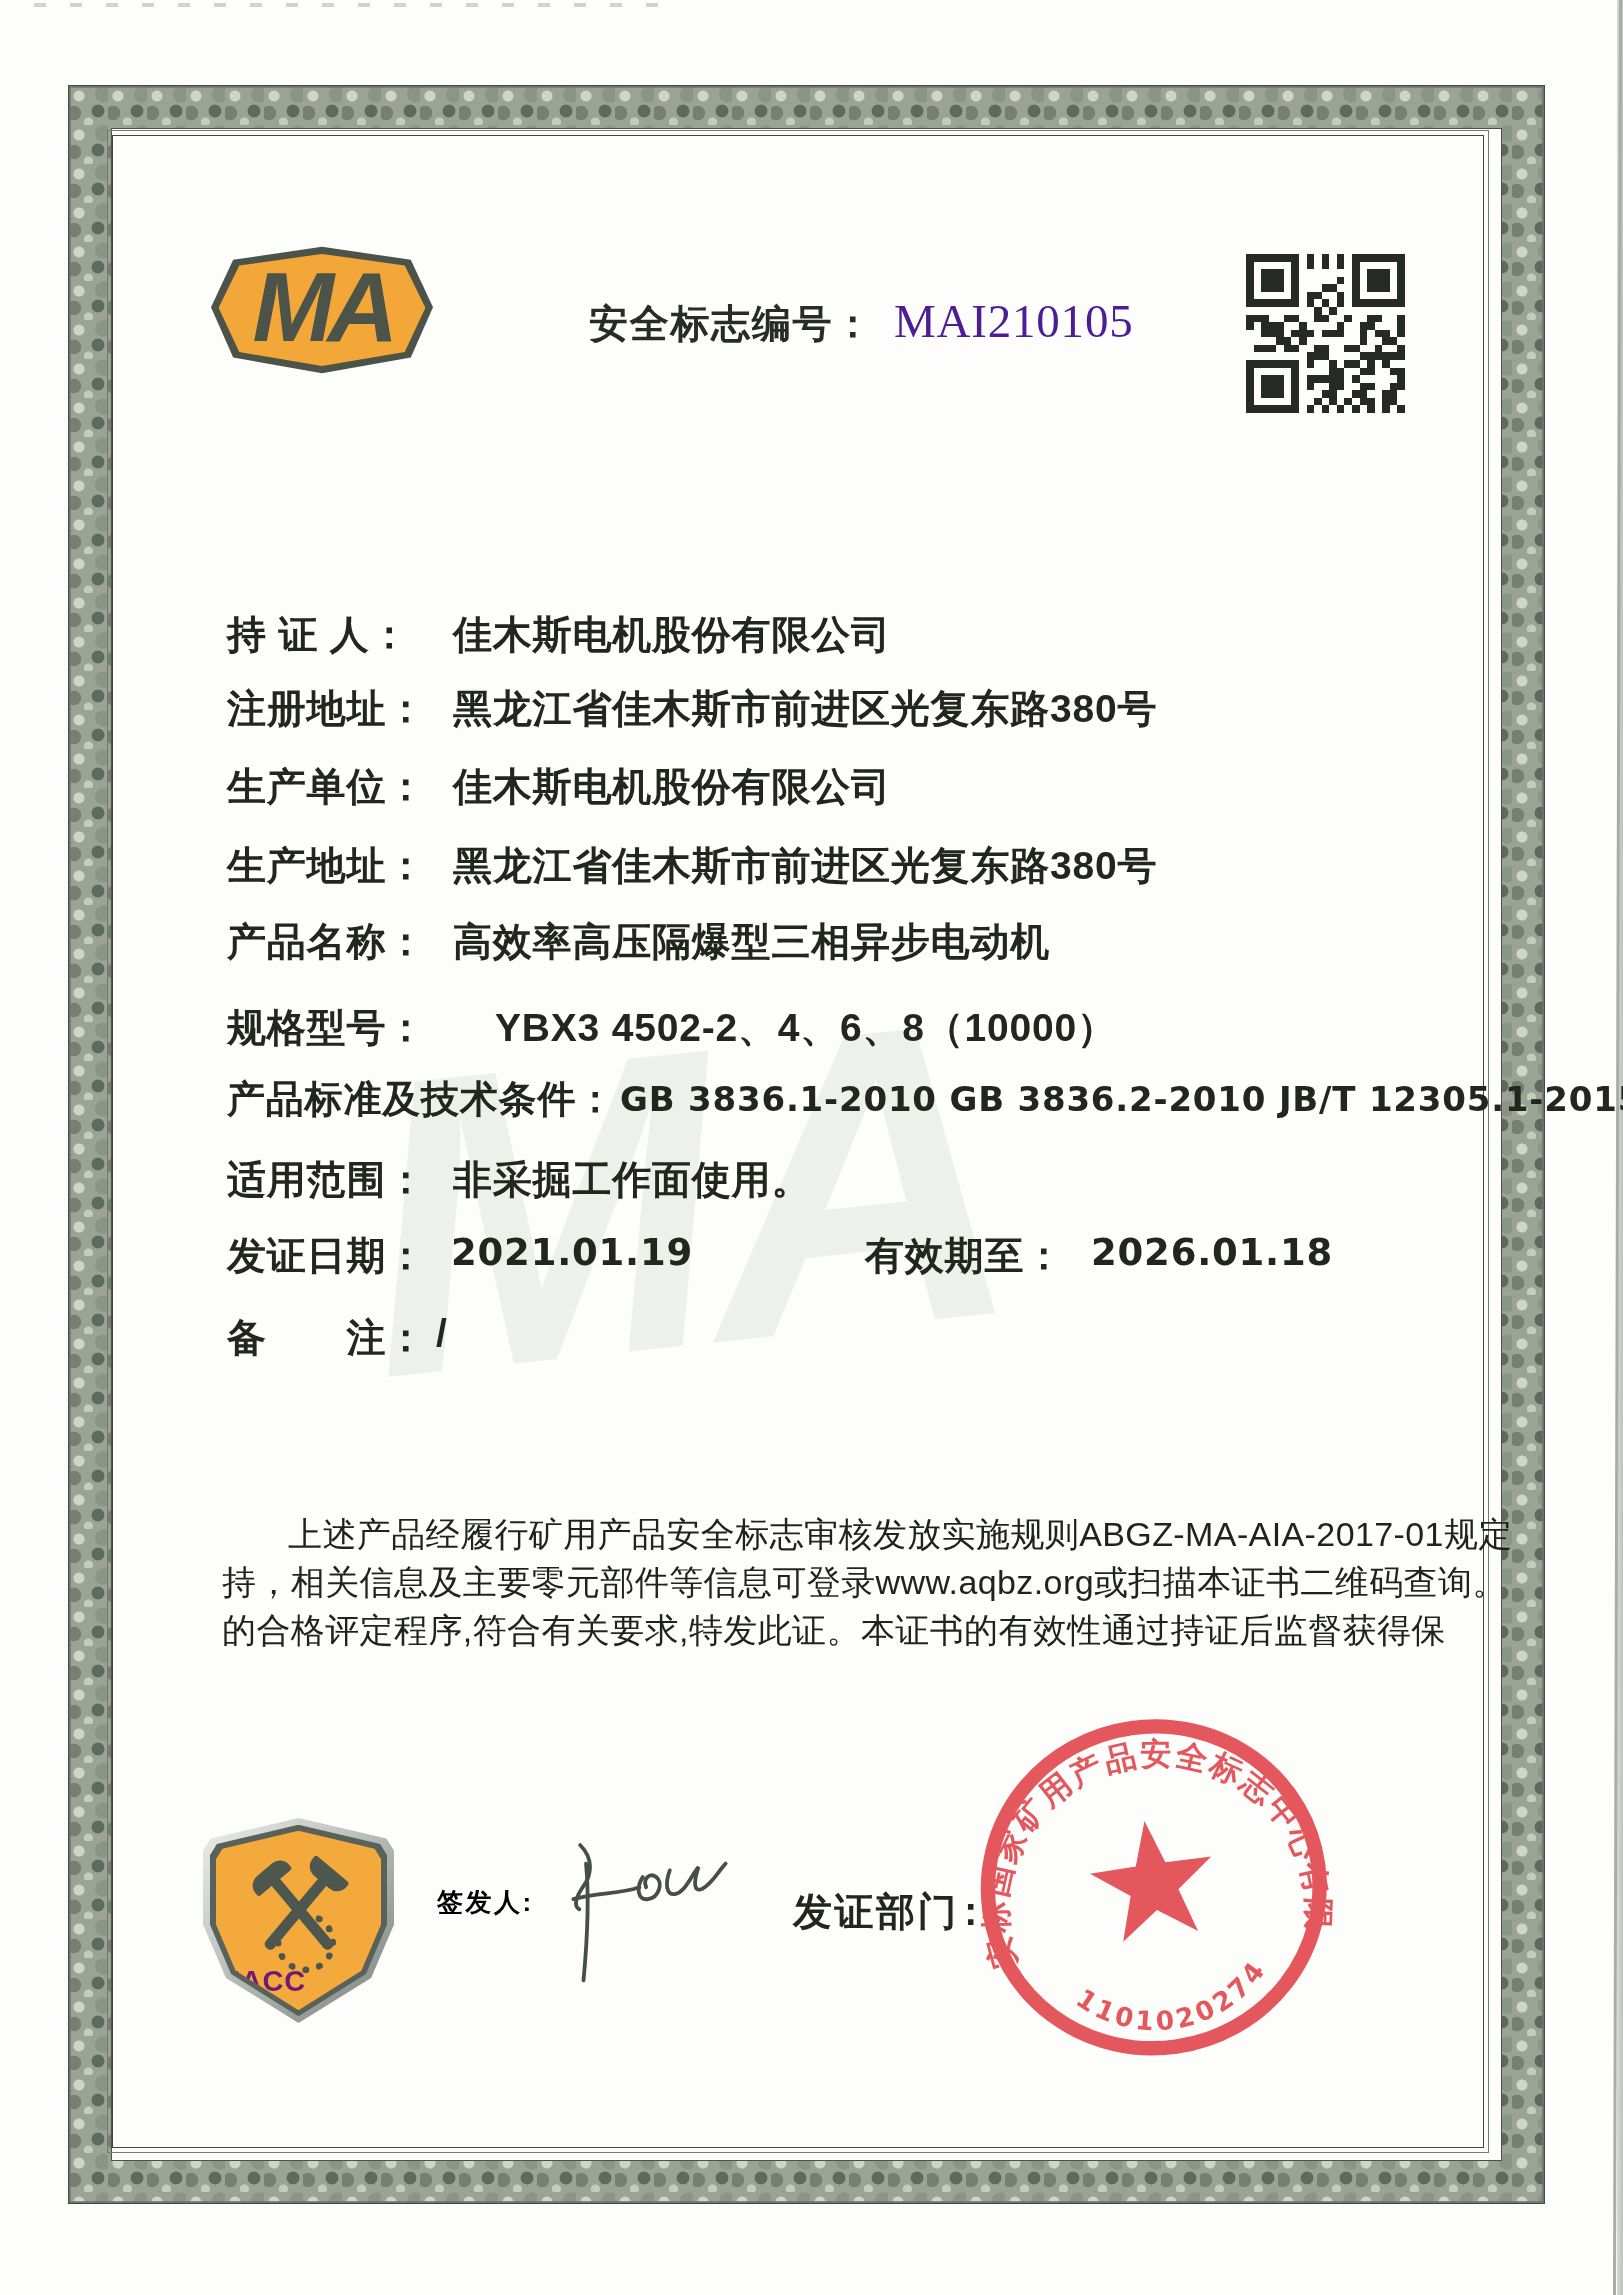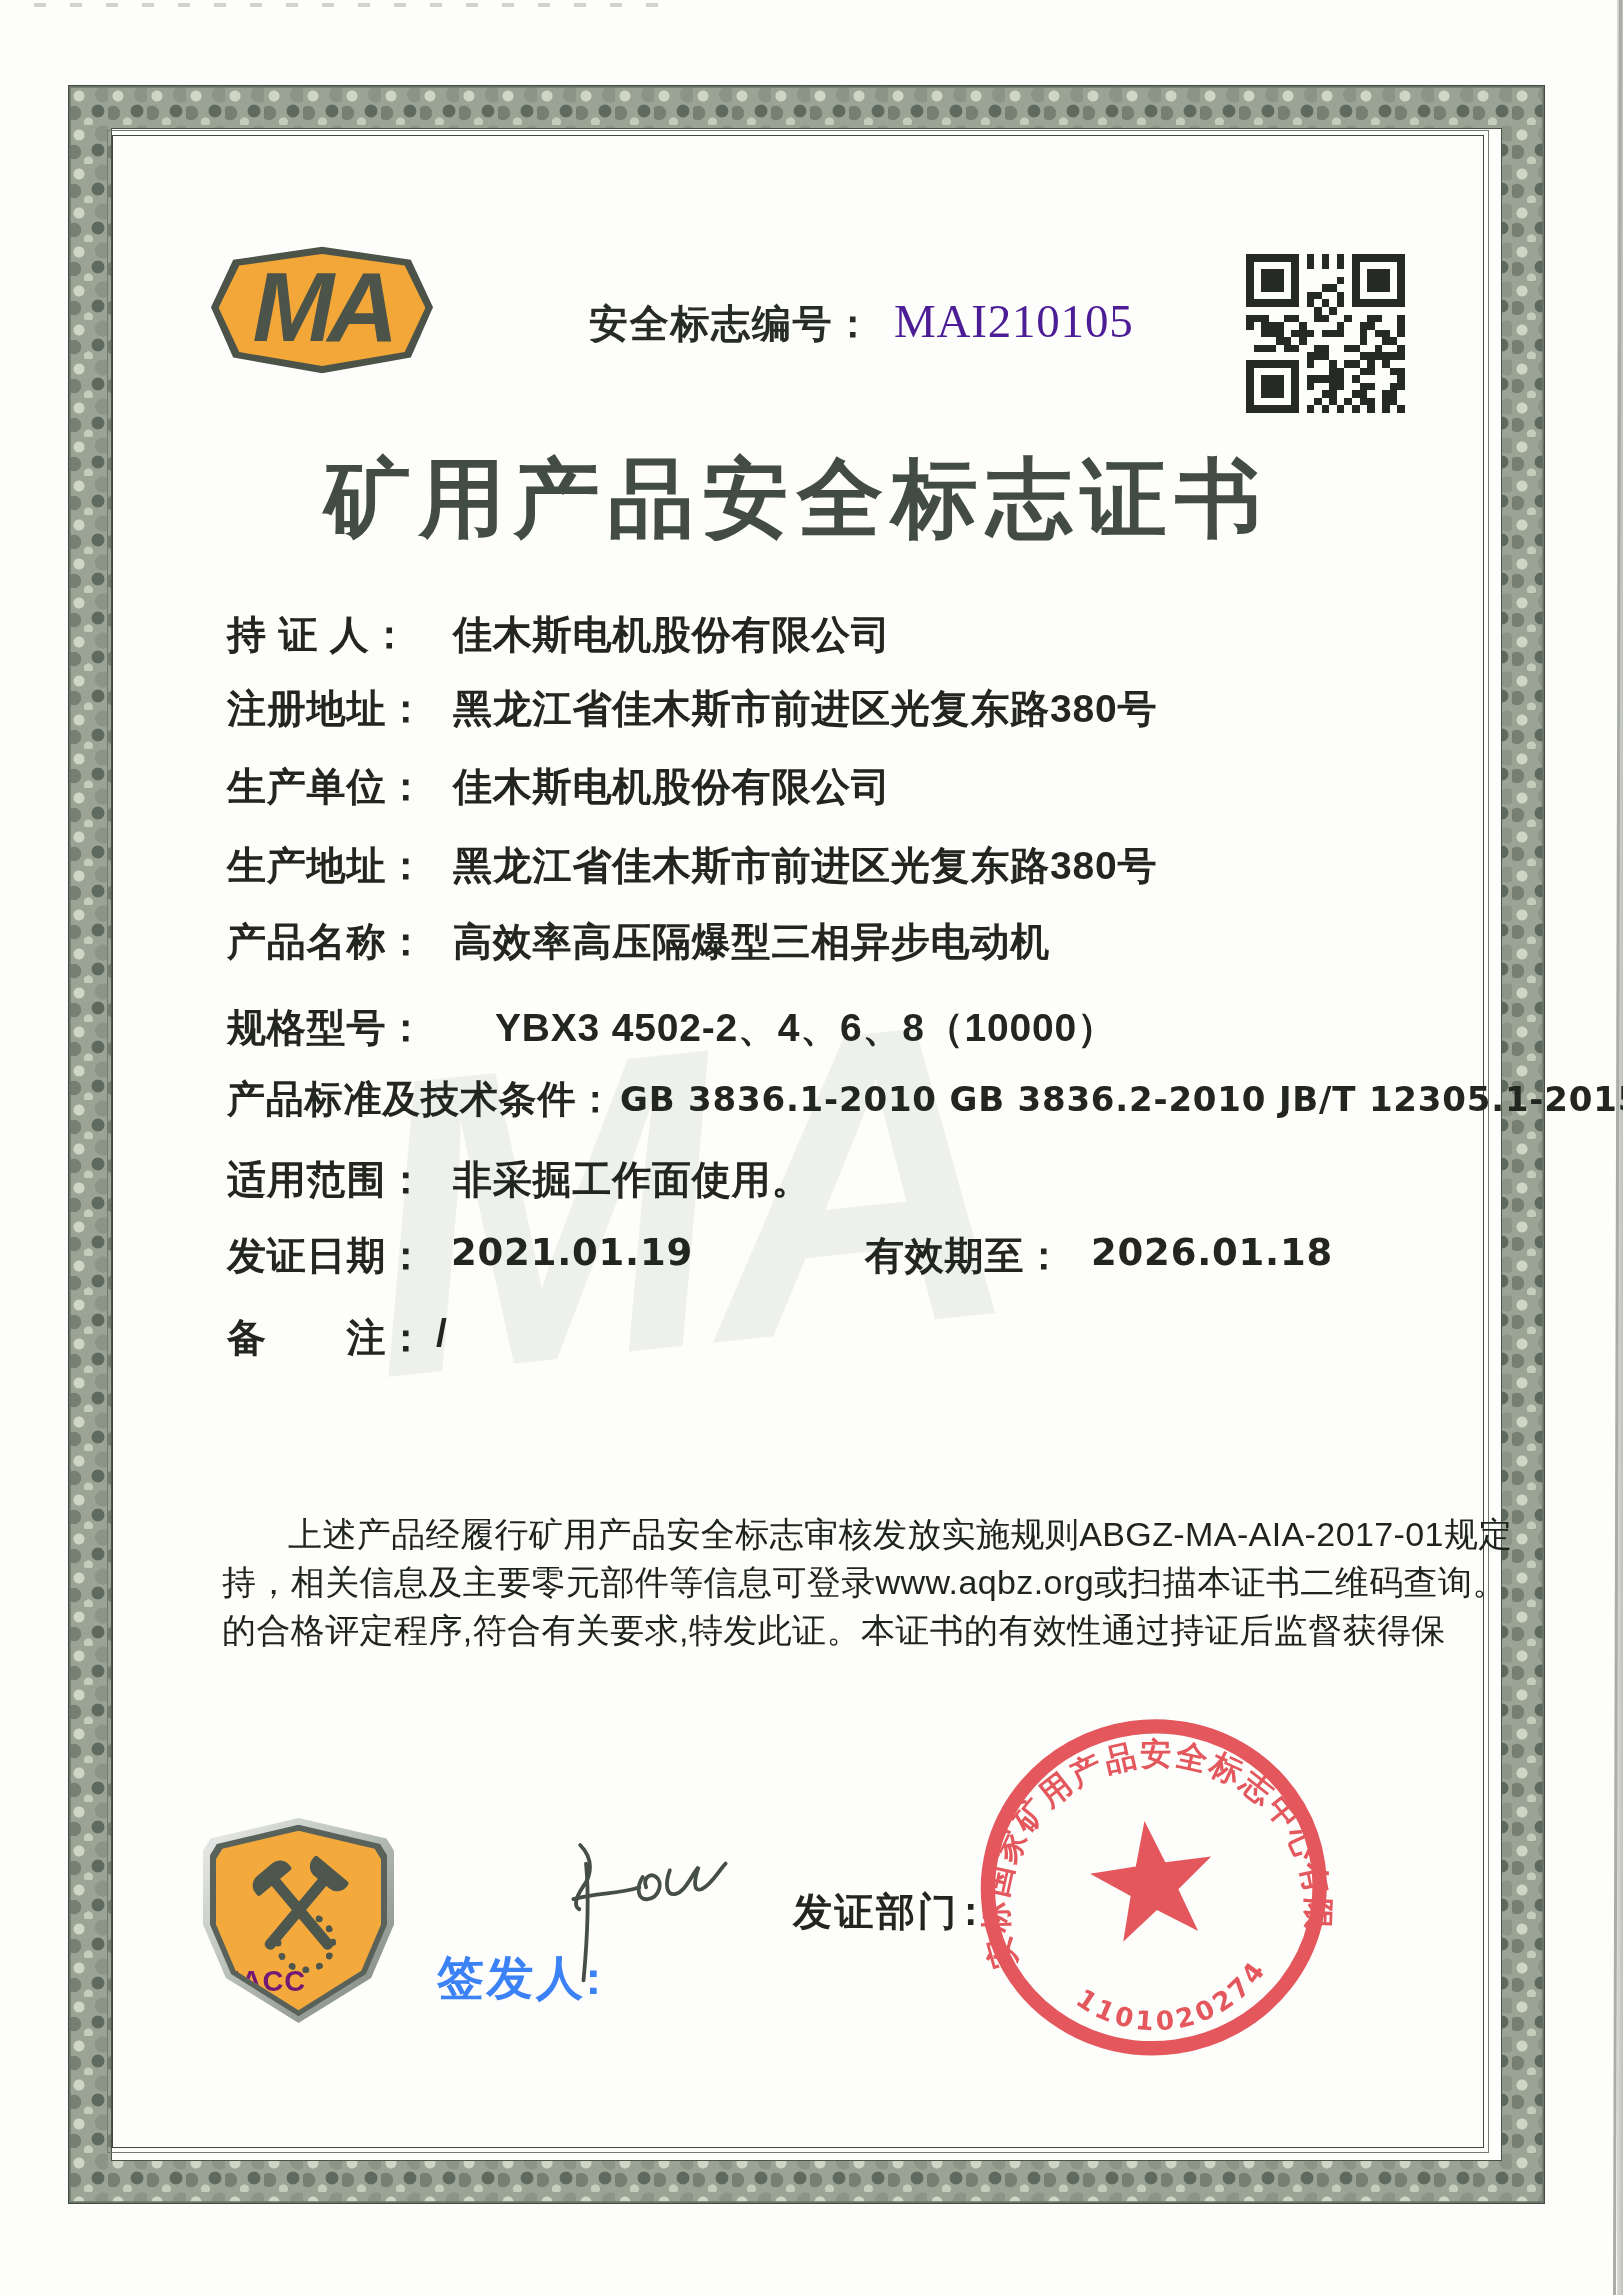--- a/index.html
+++ b/index.html
@@ -81,21 +81,21 @@
   .tool{position:absolute;width:11px;height:100px;background:#4e574e;border-radius:5px;left:50%;top:29px;}
   .tool.t1{transform:translateX(-50%) rotate(40deg);}
   .tool.t2{transform:translateX(-50%) rotate(-40deg);}
   .tool.t1::before{content:"";position:absolute;top:-3.4px;left:-17px;width:44px;height:17px;background:#4e574e;border-radius:2.5px 2.5px 12px 12px;}
   .tool.t2::before{content:"";position:absolute;top:-3.4px;left:-17px;width:44px;height:17px;background:#4e574e;border-radius:12px 12px 2.5px 2.5px;}
   .gear{position:absolute;left:50%;top:81px;width:47px;height:47px;margin-left:-24px;border-radius:50%;
     border:7.6px dotted #4e574e;background:rgba(243,169,60,.0);}
   .macc-text{position:absolute;left:0;right:0;top:134px;text-align:left;font-size:29px;font-weight:800;
     color:#701a75;letter-spacing:0.8px;}
 
-  .signer-label{position:absolute;left:437px;top:1947px;font-size:47px;font-weight:700;color:#3b82f6;letter-spacing:2.5px;}
+  .signer-label{position:absolute;left:437px;top:1885px;font-size:26px;font-weight:700;color:#000000;letter-spacing:2.5px;}
   .dept-label{position:absolute;left:793px;top:1885px;font-size:39px;font-weight:700;color:#22261f;letter-spacing:2.5px;font-family:Liberation Mono, monospace;}
   .signature{position:absolute;left:548px;top:1833px;width:203px;height:161px;}
 
   .seal{position:absolute;left:972px;top:1718px;width:364px;height:342px;transform:rotate(-8deg);opacity:.92;}
 </style>
 </head>
 <body>
 
 <div class="page">
 
@@ -342,21 +342,20 @@
       <rect x="6" y="20" width="1" height="1" fill="#262a26"></rect>
       <rect x="8" y="20" width="1" height="1" fill="#262a26"></rect>
       <rect x="10" y="20" width="1" height="1" fill="#262a26"></rect>
       <rect x="12" y="20" width="1" height="1" fill="#262a26"></rect>
       <rect x="14" y="20" width="1" height="1" fill="#262a26"></rect>
       <rect x="16" y="20" width="1" height="1" fill="#262a26"></rect>
       <rect x="18" y="20" width="1" height="1" fill="#262a26"></rect>
       <rect x="20" y="20" width="1" height="1" fill="#262a26"></rect>
     </svg>
 
-  <div class="title">矿用产品安全标志证书</div>
 
   <div class="row" style="left:227px;top:608px;">
     <span class="lbl">持 证 人：</span>
     <span class="val" style="left:226px;">佳木斯电机股份有限公司</span>
   </div>
   <div class="row" style="left:227px;top:682px;">
     <span class="lbl">注册地址：</span>
     <span class="val" style="left:226px;">黑龙江省佳木斯市前进区光复东路380号</span>
   </div>
   <div class="row" style="left:227px;top:760px;">

